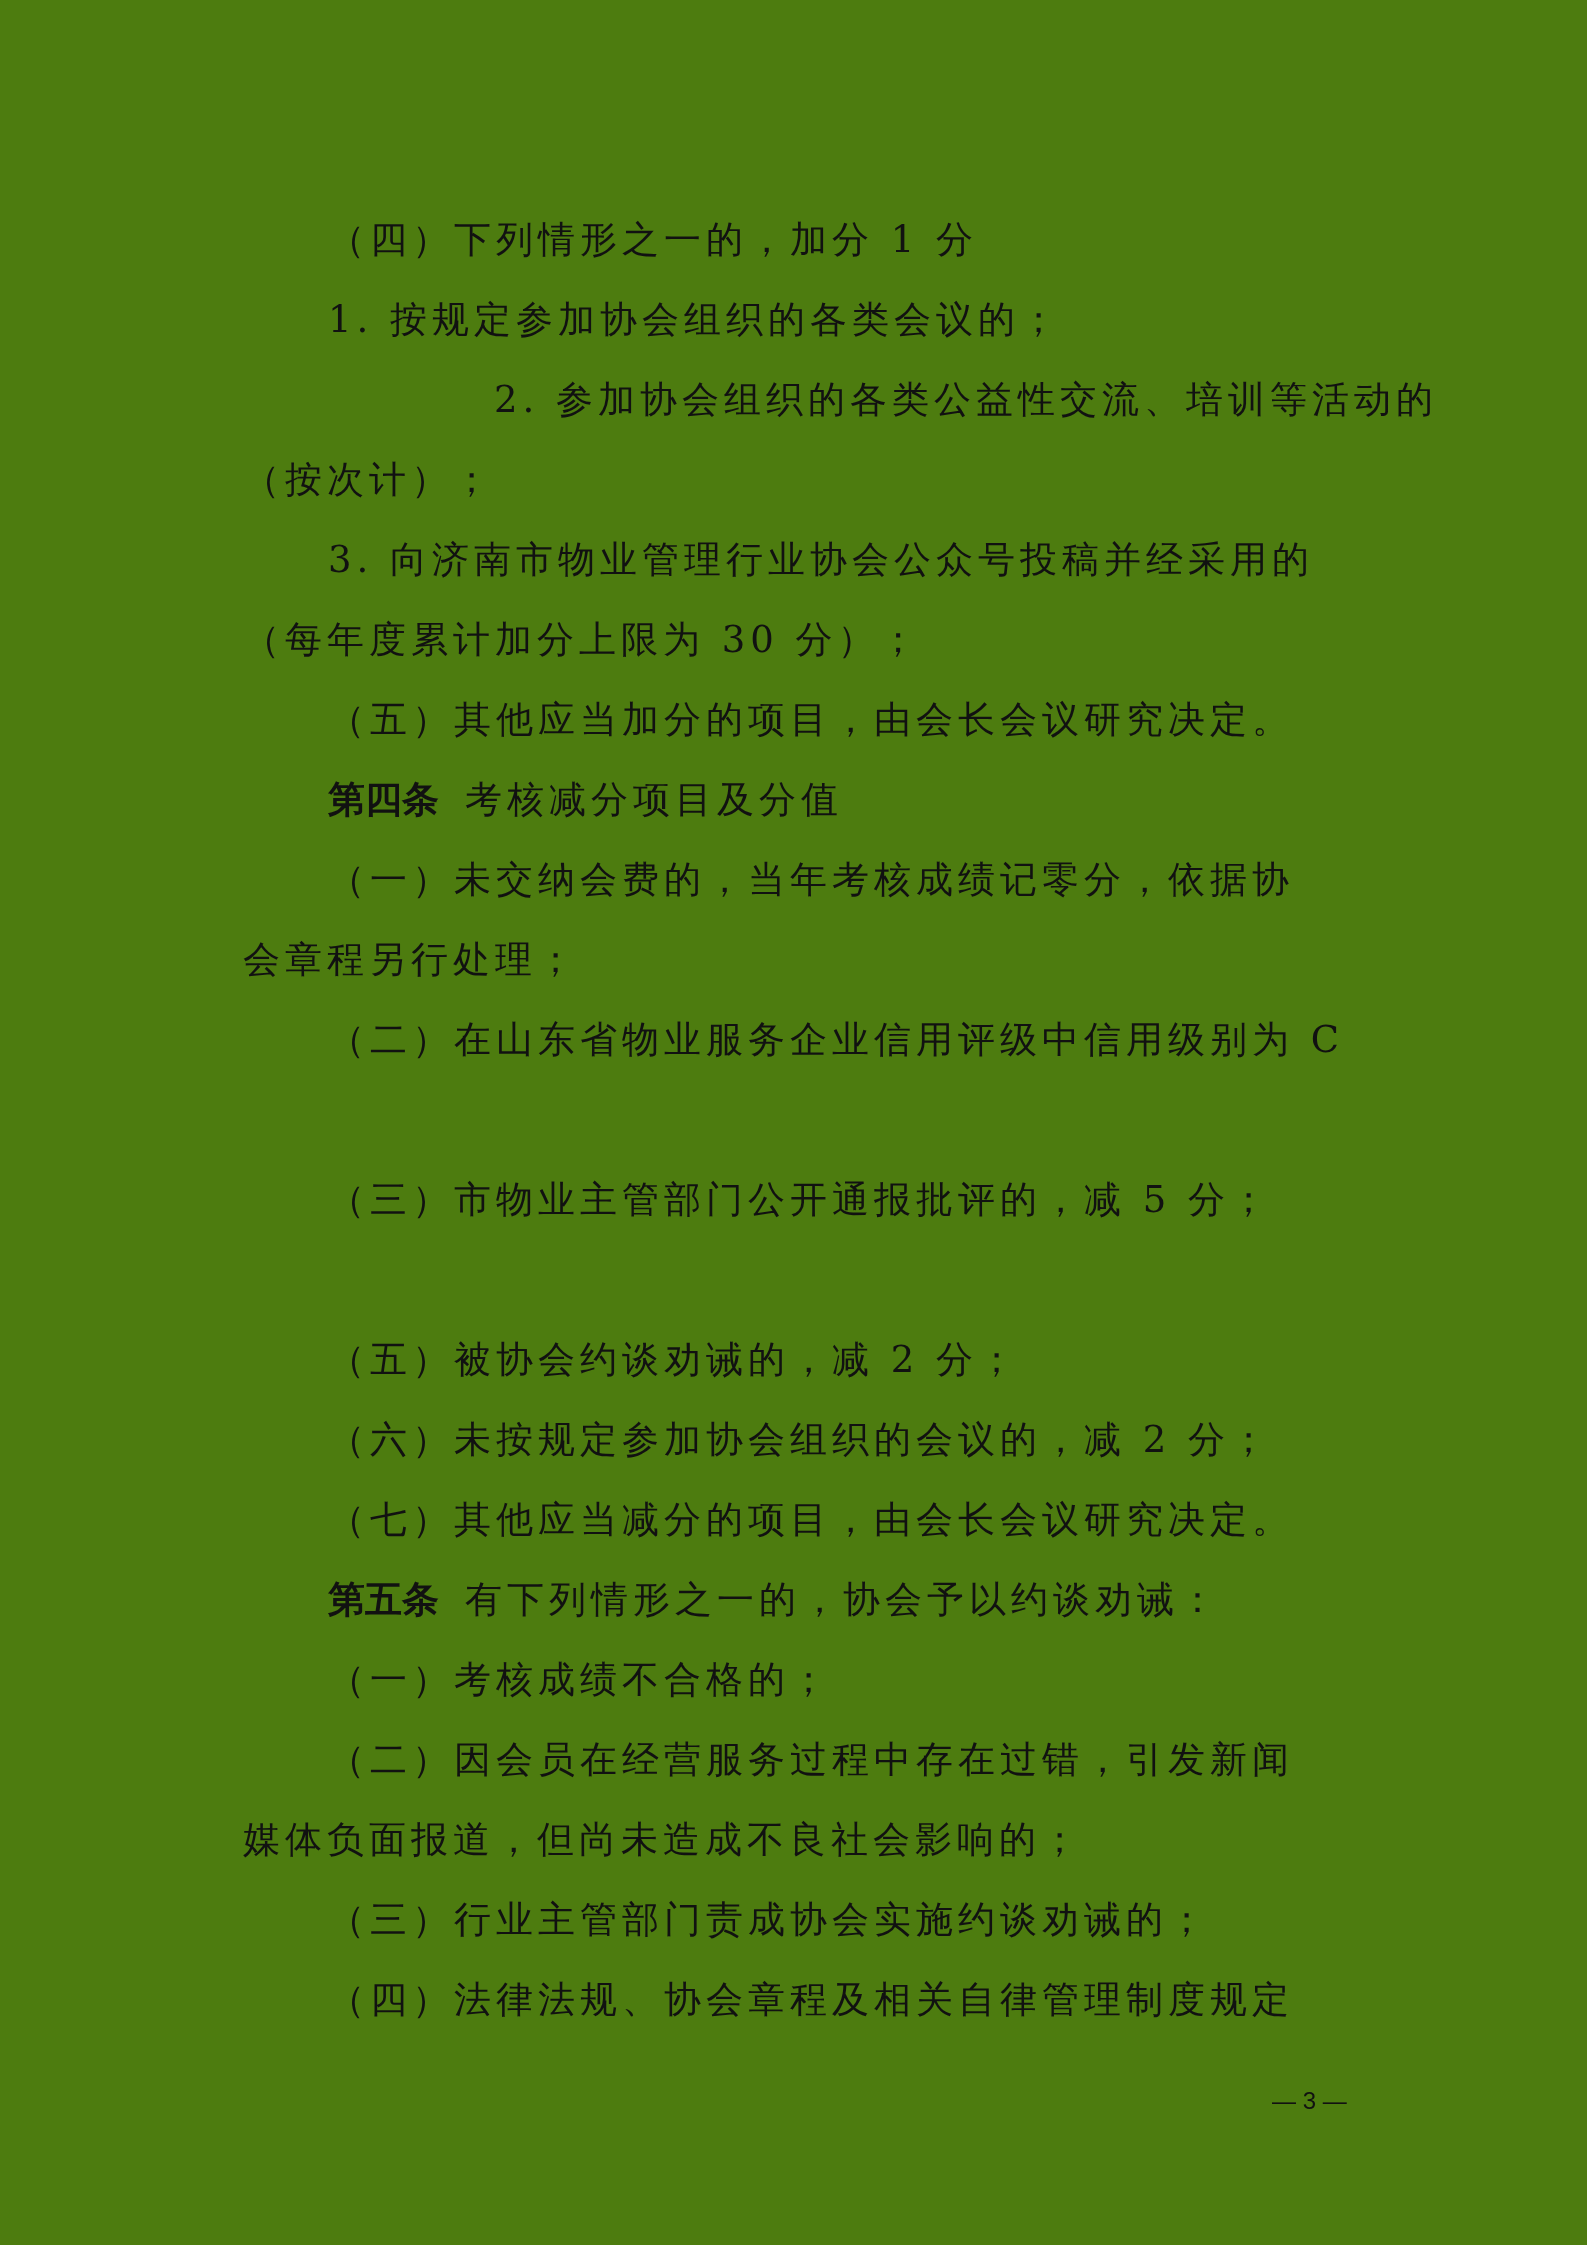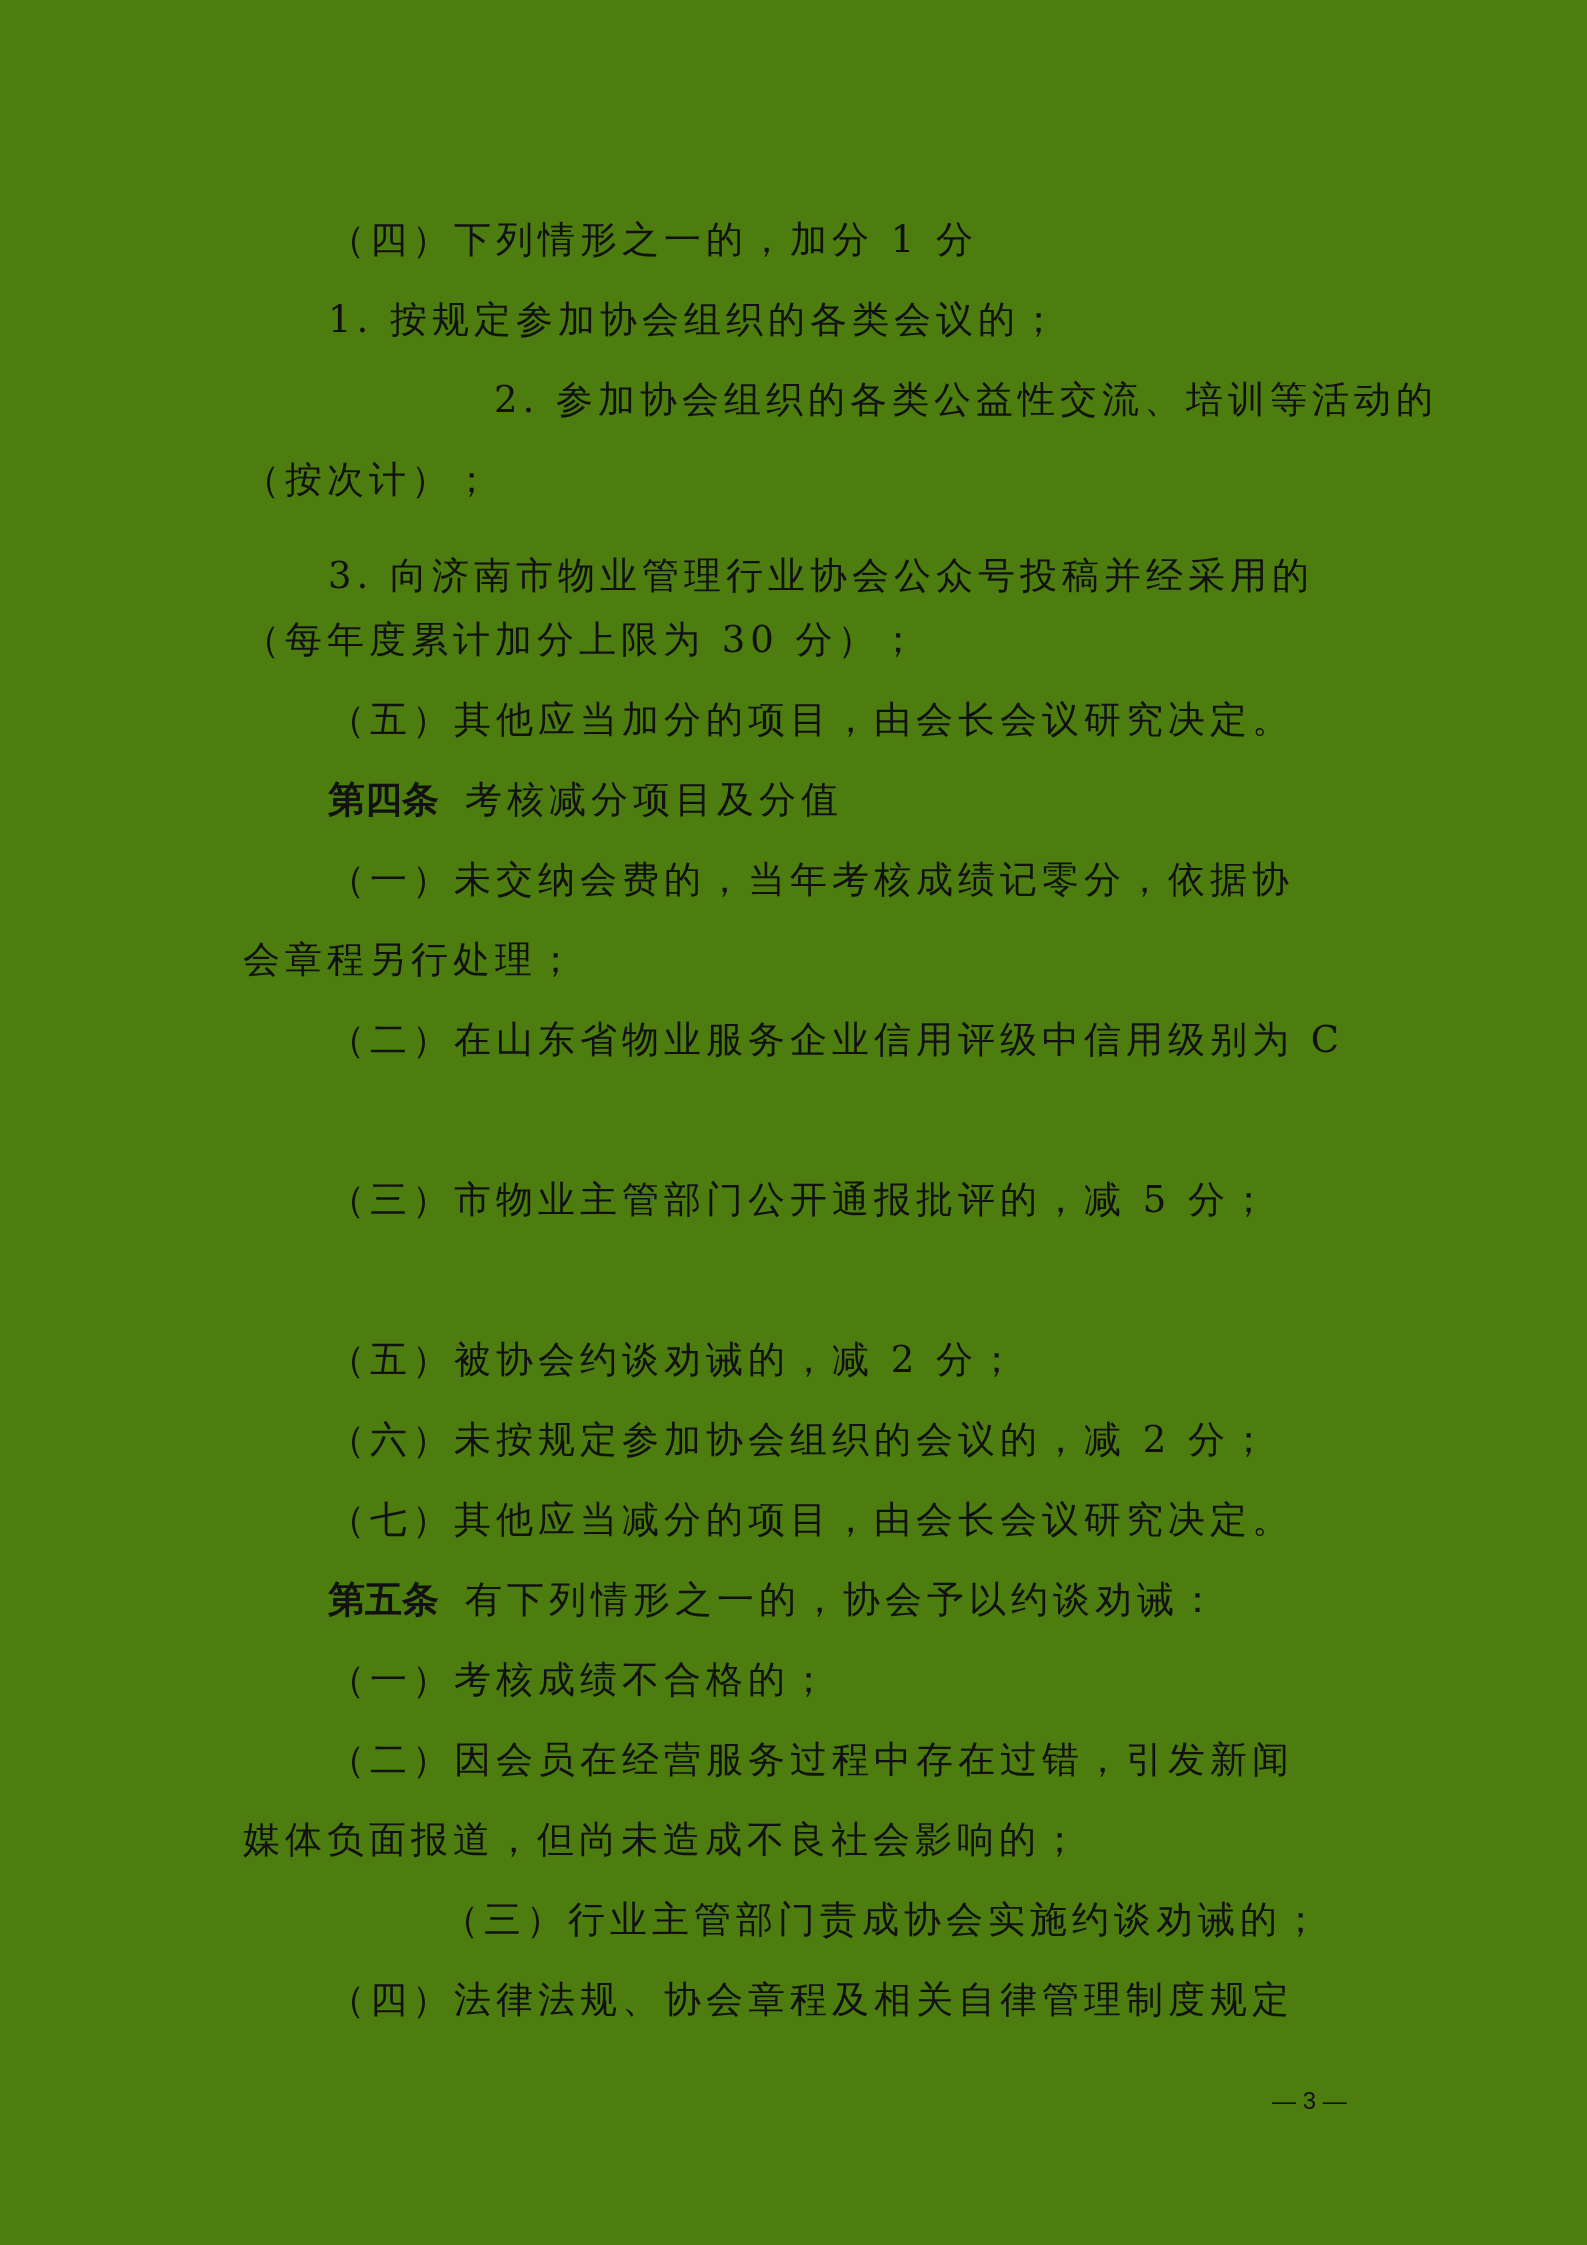--- a/index.html
+++ b/index.html
@@ -38,34 +38,34 @@
   </style>
 </head>
 <body>
 
 <div class="page">
 
   <div class="line indent" style="top:210px;"><span>（四）下列情形之一的，加分 1 分</span></div>
   <div class="line indent" style="top:290px;"><span>1. 按规定参加协会组织的各类会议的；</span></div>
   <div class="line indent" style="top:370px;text-align:right;"><span>2. 参加协会组织的各类公益性交流、培训等活动的</span></div>
   <div class="line" style="top:450px;"><span>（按次计）；</span></div>
-  <div class="line indent" style="top:546px;"><span>3. 向济南市物业管理行业协会公众号投稿并经采用的</span></div>
+  <div class="line indent" style="top:530px;"><span>3. 向济南市物业管理行业协会公众号投稿并经采用的</span></div>
   <div class="line" style="top:610px;"><span>（每年度累计加分上限为 30 分）；</span></div>
   <div class="line indent" style="top:690px;"><span>（五）其他应当加分的项目，由会长会议研究决定。</span></div>
 
   <div class="line indent" style="top:770px;"><span class="heading-label">第四条</span><span>考核减分项目及分值</span></div>
   <div class="line indent" style="top:850px;"><span>（一）未交纳会费的，当年考核成绩记零分，依据协</span></div>
   <div class="line" style="top:930px;"><span>会章程另行处理；</span></div>
   <div class="line indent" style="top:1010px;"><span>（二）在山东省物业服务企业信用评级中信用级别为 C</span></div>
   <div class="line indent" style="top:1170px;"><span>（三）市物业主管部门公开通报批评的，减 5 分；</span></div>
   <div class="line indent" style="top:1330px;"><span>（五）被协会约谈劝诫的，减 2 分；</span></div>
   <div class="line indent" style="top:1410px;"><span>（六）未按规定参加协会组织的会议的，减 2 分；</span></div>
   <div class="line indent" style="top:1490px;"><span>（七）其他应当减分的项目，由会长会议研究决定。</span></div>
 
   <div class="line indent" style="top:1570px;"><span class="heading-label">第五条</span><span>有下列情形之一的，协会予以约谈劝诫：</span></div>
   <div class="line indent" style="top:1650px;"><span>（一）考核成绩不合格的；</span></div>
   <div class="line indent" style="top:1730px;font-family:Liberation Serif, serif;"><span>（二）因会员在经营服务过程中存在过错，引发新闻</span></div>
   <div class="line" style="top:1810px;"><span>媒体负面报道，但尚未造成不良社会影响的；</span></div>
-  <div class="line indent" style="top:1890px;text-align:center;"><span>（三）行业主管部门责成协会实施约谈劝诫的；</span></div>
+  <div class="line indent" style="top:1890px;"><span>（三）行业主管部门责成协会实施约谈劝诫的；</span></div>
   <div class="line indent" style="top:1970px;"><span>（四）法律法规、协会章程及相关自律管理制度规定</span></div>
 
   <div class="page-number">— 3 —</div>
 </div>
 
 </body></html>

